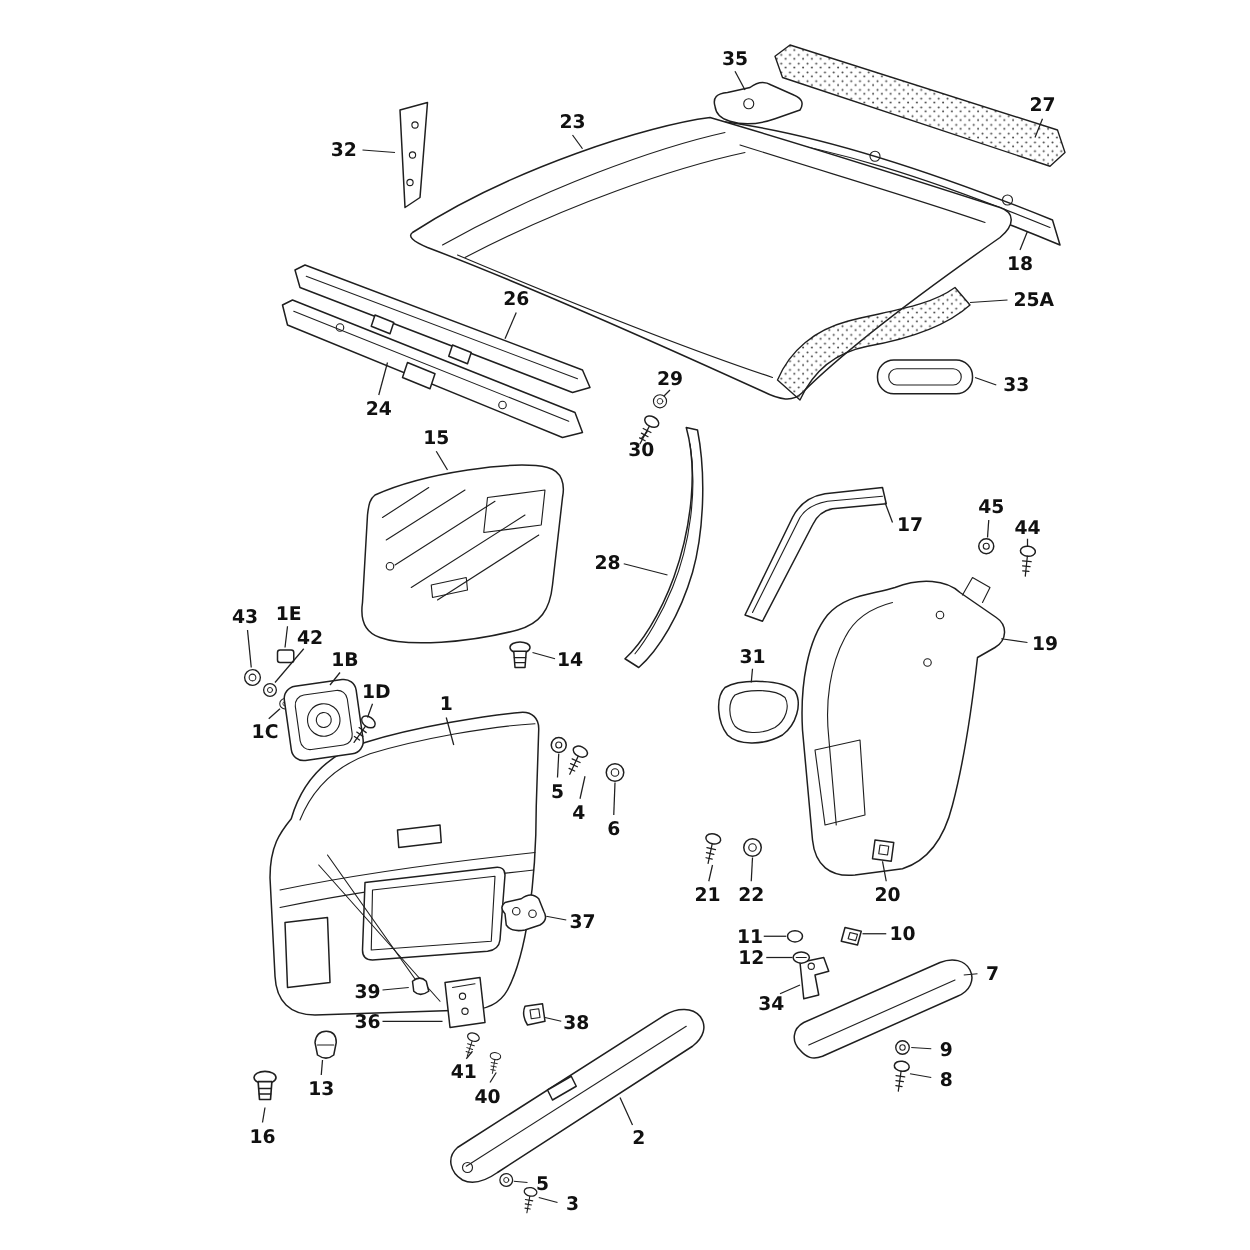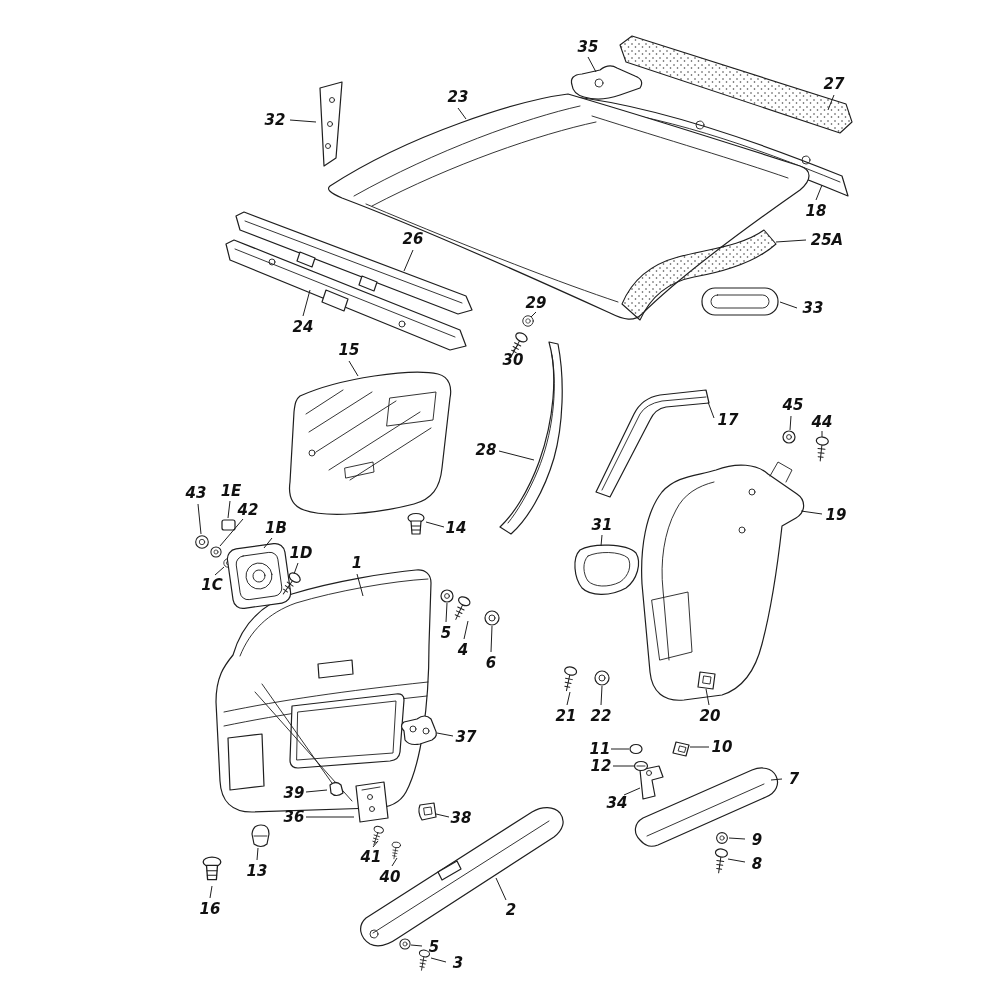--- a/index.html
+++ b/index.html
@@ -1,16 +1,16 @@
 <!DOCTYPE html>
 <html style="--line: #1f1f1f;"><head>
 <meta charset="utf-8">
 <style>
   html,body{margin:0;padding:0;background:#fff;}
-  .stage{width:981px;height:1000px;position:relative;background:#fff;overflow:hidden;font-style:italic;}
+  .stage{width:981px;height:1000px;position:relative;background:#fff;overflow:hidden;}
   svg{display:block;}
   .part{fill:#ffffff;stroke:var(--line,#1f1f1f);stroke-width:1.2;stroke-linejoin:round;stroke-linecap:round;}
   .thin{fill:none;stroke:var(--line,#1f1f1f);stroke-width:0.9;stroke-linejoin:round;stroke-linecap:round;}
   .ln{fill:none;stroke:var(--line,#1f1f1f);stroke-width:1;stroke-linecap:round;}
   .stippled{fill:url(#stipple);stroke:var(--line,#1f1f1f);stroke-width:1.1;stroke-linejoin:round;}
   .leader{stroke:var(--line,#1f1f1f);stroke-width:1;}
   .callout-text{font-family:"DejaVu Sans","Liberation Sans",sans-serif;font-weight:bold;fill:#111;text-anchor:middle;dominant-baseline:central;}
 </style>
 </head>
 <body style="background: rgb(255, 255, 255);">

